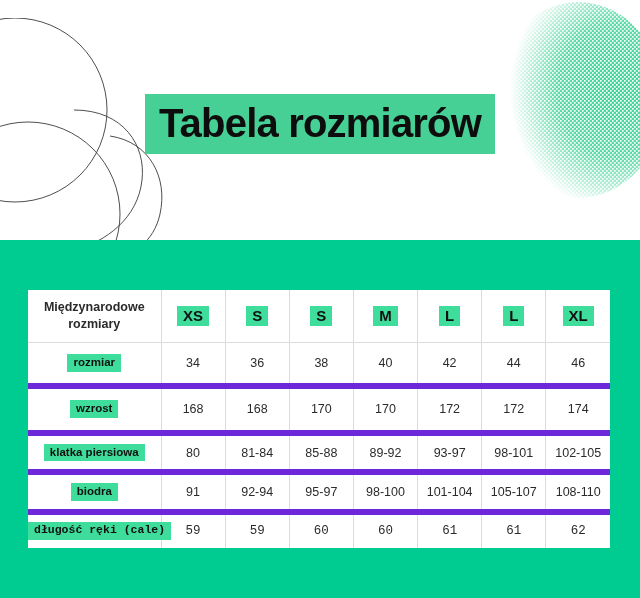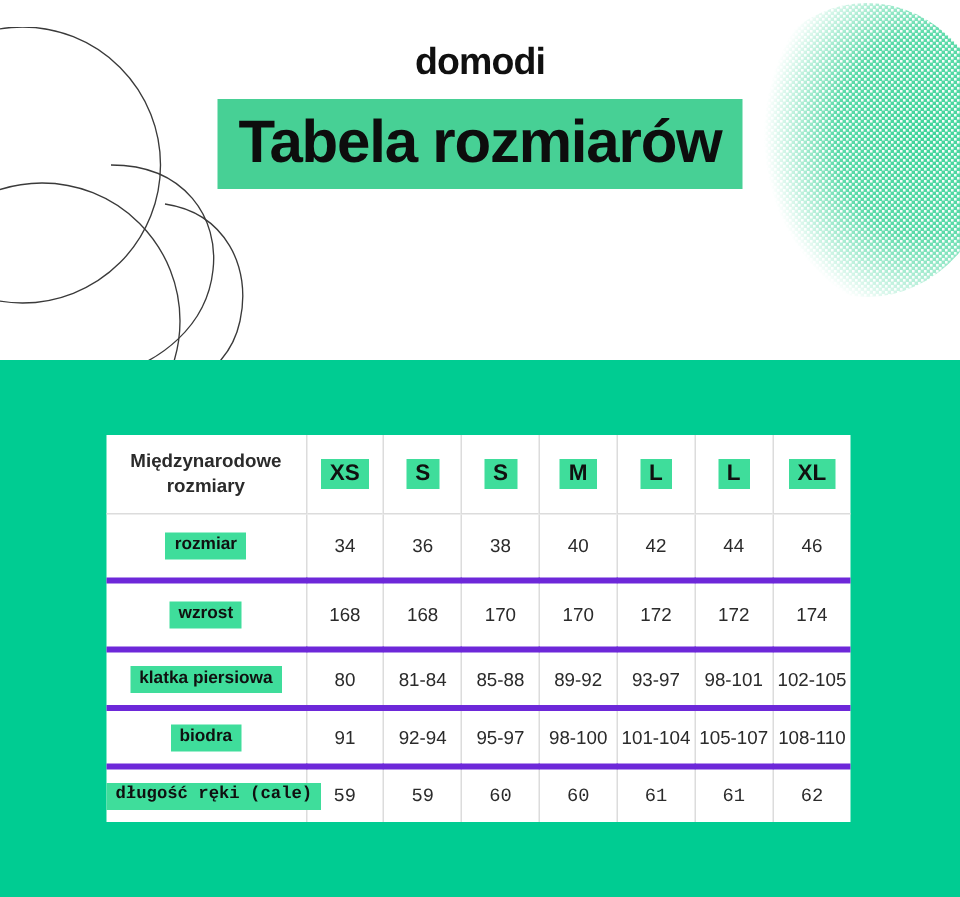--- a/index.html
+++ b/index.html
@@ -70,42 +70,41 @@
     display: inline-block;
     background: #47d095;
     color: #0d0d0d;
     font-size: 40px;
     font-weight: bold;
     letter-spacing: -0.8px;
     line-height: 1.0;
     padding: 9px 14px 11px 14px;
     white-space: nowrap;
   }
-  .title-row { line-height: 0; }
+  .title-row { line-height: 0; margin-top: 28px; }
   .title-row + .title-row { margin-top: 3px; }
 
   
   #green-band {
     position: absolute;
     left: 0;
     top: 240px;
     width: 640px;
     height: 358px;
     background: #00cc92;
   }
 
   
   #table-card {
     position: absolute;
     left: 28px;
     top: 290px;
-    width: 496px;
+    width: 582px;
     height: 258px;
     background: #ffffff;
-    margin-left: 43px;
   }
 
   table.size-table {
     width: 100%;
     height: 100%;
     border-collapse: collapse;
     table-layout: fixed;
   }
   table.size-table col.c-label { width: 133px; }
 
@@ -140,21 +139,21 @@
     background: #3fdd9b;
     color: #101010;
     font-size: 15px;
     font-weight: bold;
     padding: 1px 6px 2px 6px;
     line-height: 1.15;
     text-align: right;
   }
 
   
-  tbody tr { border-bottom: 4px solid #6d28d9; }
+  tbody tr { border-bottom: 6px solid #6d28d9; }
   tbody tr:last-child { border-bottom: none; font-family: Liberation Mono, monospace; }
   tbody td { height: 28px; }
 
   td.row-label {
     text-align: left;
     padding-left: 18px;
   }
   .label-chip {
     display: inline-block;
     background: #3fdd9b;
@@ -199,21 +198,20 @@
           <rect x="0" y="0" width="220" height="215" fill="url(#dots)" fill-opacity="0"></rect>
         </mask>
       </defs>
       <g>
         <ellipse cx="150" cy="100" rx="86" ry="98" fill="url(#fade)"></ellipse>
         <rect x="0" y="0" width="220" height="215" fill="url(#dots)" opacity="0.95"></rect>
       </g>
     </svg>
   </div>
 
-  <div id="brand-logo">domodi</div>
 
   <div id="title-block">
     <div class="title-row">
       <span class="title-line">Tabela rozmiarów</span>
     </div>
   </div>
 </div>
 
 <div id="green-band"></div>
 

